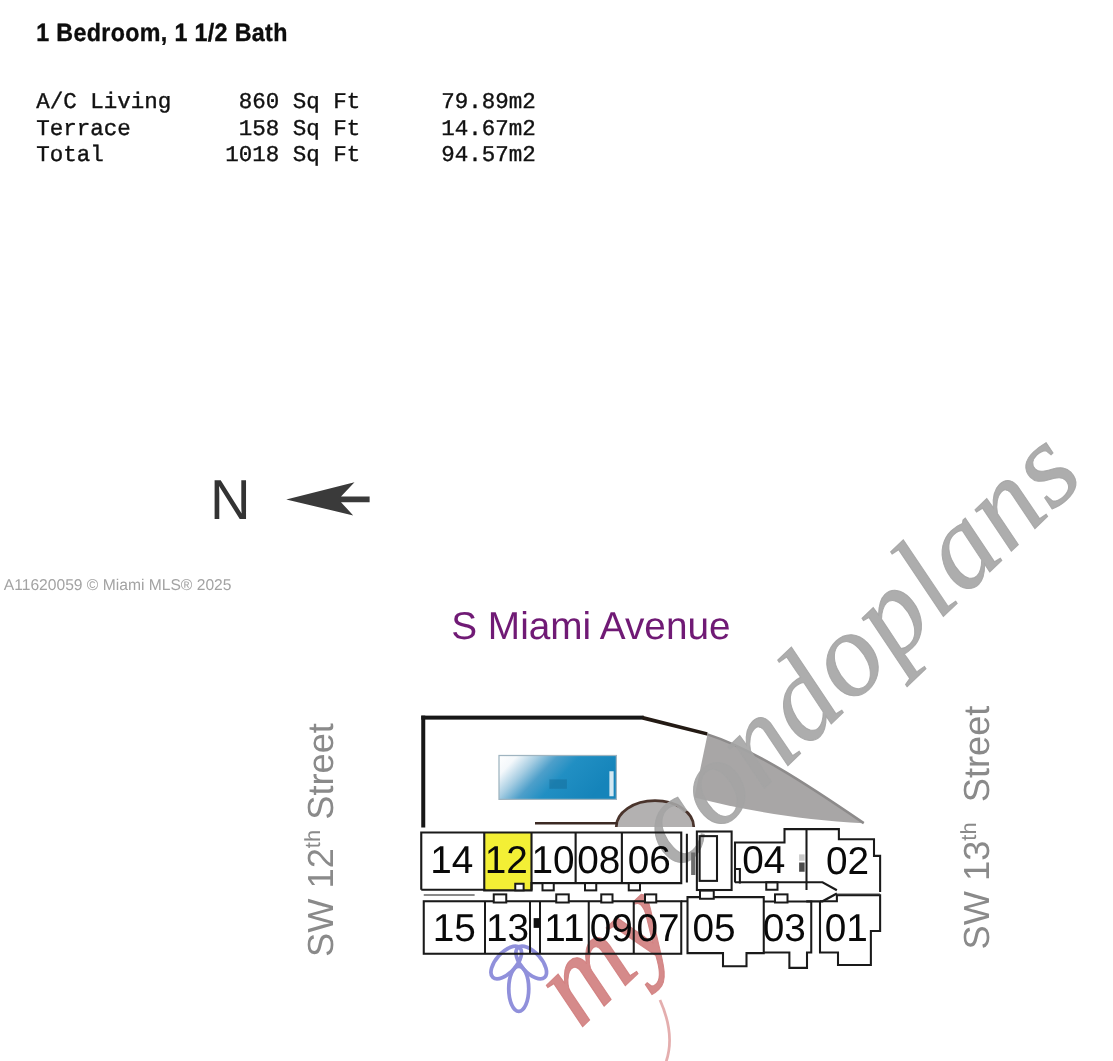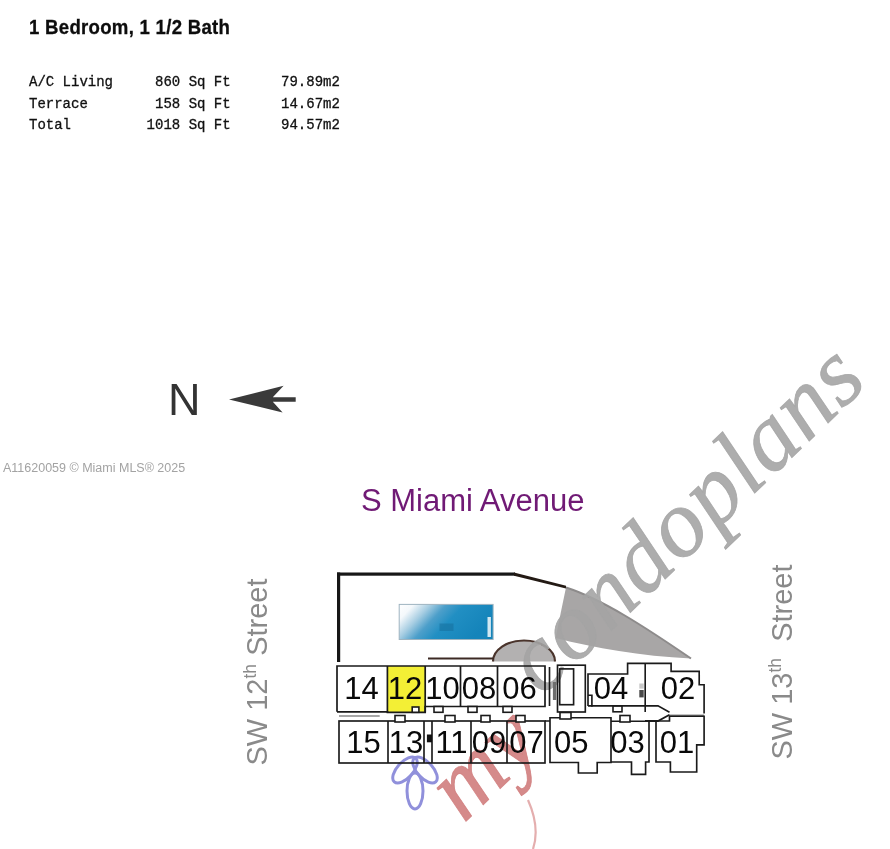--- a/index.html
+++ b/index.html
@@ -7,21 +7,21 @@
        font-family:"Liberation Sans",sans-serif;}
   .abs{position:absolute;}
 </style>
 </head>
 <body>
 
 <div class="abs" style="left:29px;top:16px;font-weight:bold;font-size:20px;color:#0d0d0d;-webkit-text-stroke:0.3px #0d0d0d;
      transform:scaleX(0.93);transform-origin:left top;white-space:nowrap;letter-spacing:0.3px;">1 Bedroom, 1 1/2 Bath</div>
 
 <pre class="abs" style="left:29px;top:72px;margin:0;font-family:'Liberation Mono',monospace;
-     font-size:14px;line-height:21.7px;color:#111;-webkit-text-stroke:0.3px #111;">A/C Living     860 Sq Ft      79.89m2
+     font-size:18px;line-height:21.7px;color:#111;-webkit-text-stroke:0.3px #111;">A/C Living     860 Sq Ft      79.89m2
 Terrace        158 Sq Ft      14.67m2
 Total         1018 Sq Ft      94.57m2</pre>
 
 <div class="abs" style="left:168px;top:374px;font-size:45px;color:#333;">N</div>
 
 <svg class="abs" style="left:220px;top:380px;" width="85" height="40" viewBox="220 380 85 40">
   <polygon points="229,399.5 283.6,385.7 272.8,397.2 295.7,397.2 295.7,401.7 272.8,401.7 282.6,412.4" fill="#3a3a3a"></polygon>
 </svg>
 
 <div class="abs" style="left:3px;top:419px;font-size:12.5px;color:#a3a3a3;margin-top:42px;">A11620059 © Miami MLS® 2025</div>

